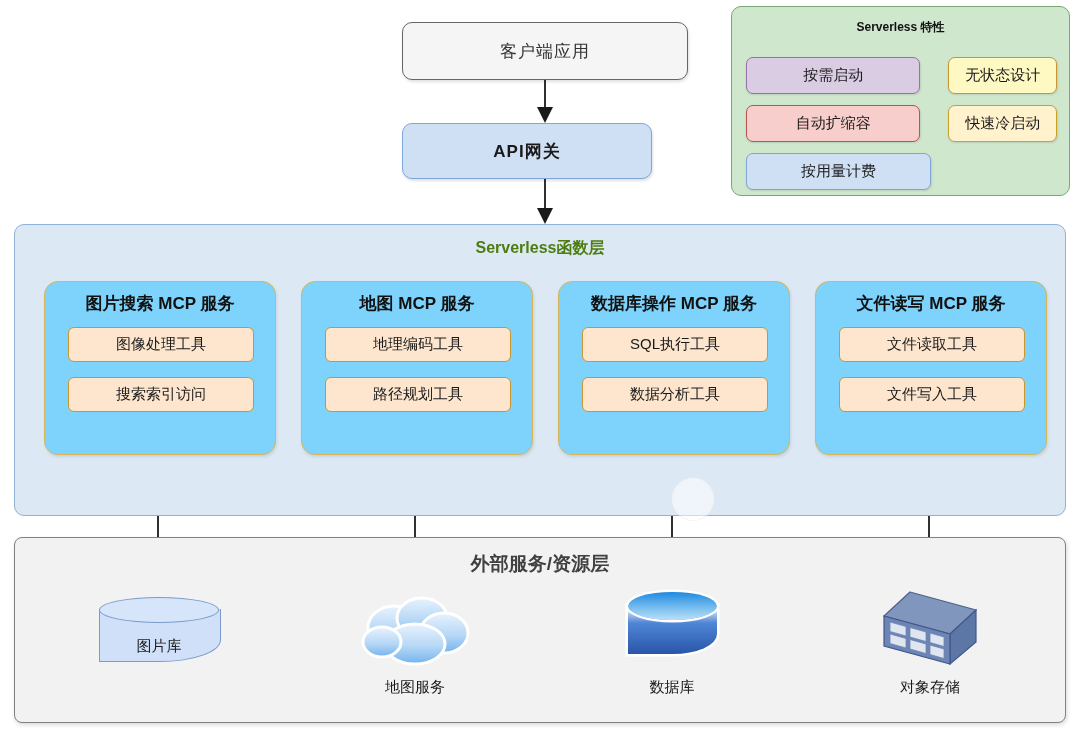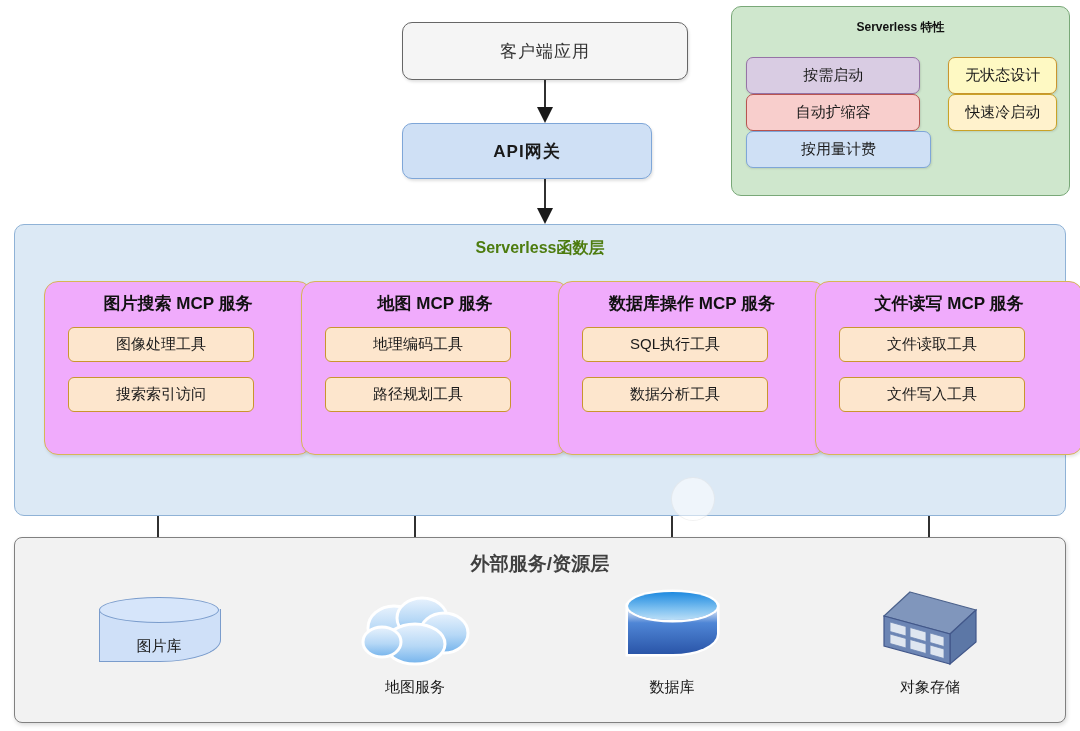--- a/index.html
+++ b/index.html
@@ -32,21 +32,21 @@
   
   .features-panel{
     left:731px;top:6px;width:339px;height:190px;
     background:#cfe7cd;border:1.4px solid #79a878;border-radius:10px;
   }
   .features-title{
     position:absolute;left:0;top:12px;width:100%;
     text-align:center;font-size:12px;font-weight:bold;color:#111111;
   }
   .feat-grid{position:absolute;left:14px;top:50px;width:311px;}
-  .feat-row{display:flex;gap:28px;}
+  .feat-row{display:flex;gap:28px;margin-bottom:11px;}
   .feat-tag{
     box-sizing:border-box;height:37px;border-radius:7px;
     display:flex;align-items:center;justify-content:center;
     font-size:15px;color:#1a1a1a;
     box-shadow:0.5px 1px 2px rgba(0,0,0,0.10);
   }
   .feat-wide{width:185px;}
   .feat-narrow{width:115px;}
   .tag-purple{background:#d9cce3;border:1.3px solid #9673a6;}
   .tag-red{background:#f8cecc;border:1.3px solid #b85450;}
@@ -58,23 +58,22 @@
   .sl-layer{
     left:14px;top:224px;width:1052px;height:292px;
     background:#dce9f5;border:1.4px solid #8fb2d6;border-radius:10px;
   }
   .sl-title{
     position:absolute;left:0;top:13px;width:100%;
     text-align:center;font-size:16px;font-weight:bold;color:#4d7c0f;
   }
   .mcp-box{
     position:absolute;top:56px;width:230px;height:172px;
-    background:#f0abfc;border:1.5px solid #d6b656;border-radius:14px;
+    background:#7dd3fc;border:1.5px solid #d6b656;border-radius:14px;
     box-shadow:1px 2px 3px rgba(0,0,0,0.10);
-    padding-left:36px;
   }
   .mcp-title{
     position:absolute;left:0;top:10px;width:100%;text-align:center;
     font-size:17px;font-weight:bold;color:#111111;
   }
   .tool-chip{
     position:absolute;left:23px;width:184px;height:33px;
     background:#fde6cd;border:1.3px solid #c9952f;border-radius:6px;
     display:flex;align-items:center;justify-content:center;
     font-size:15px;color:#1a1a1a;

